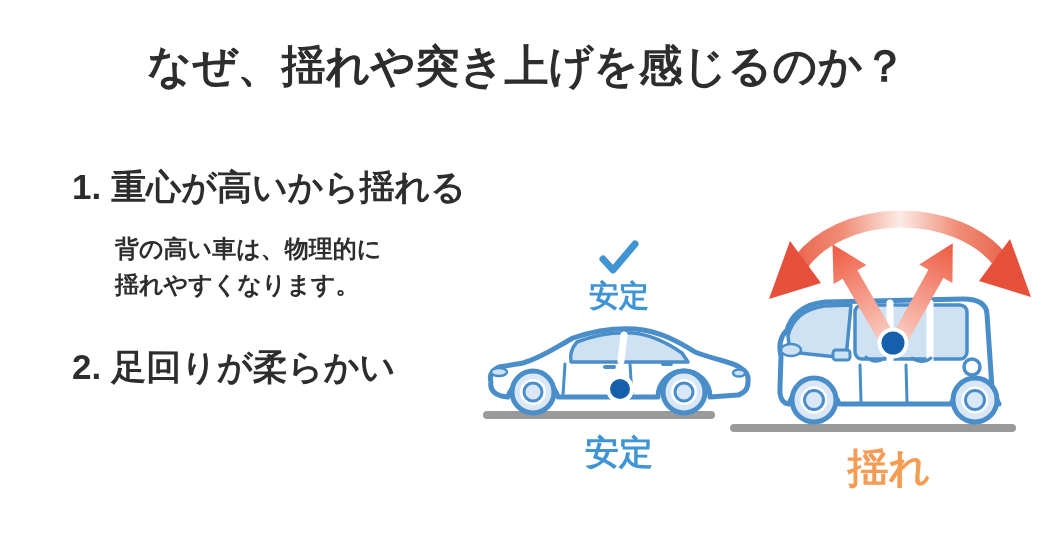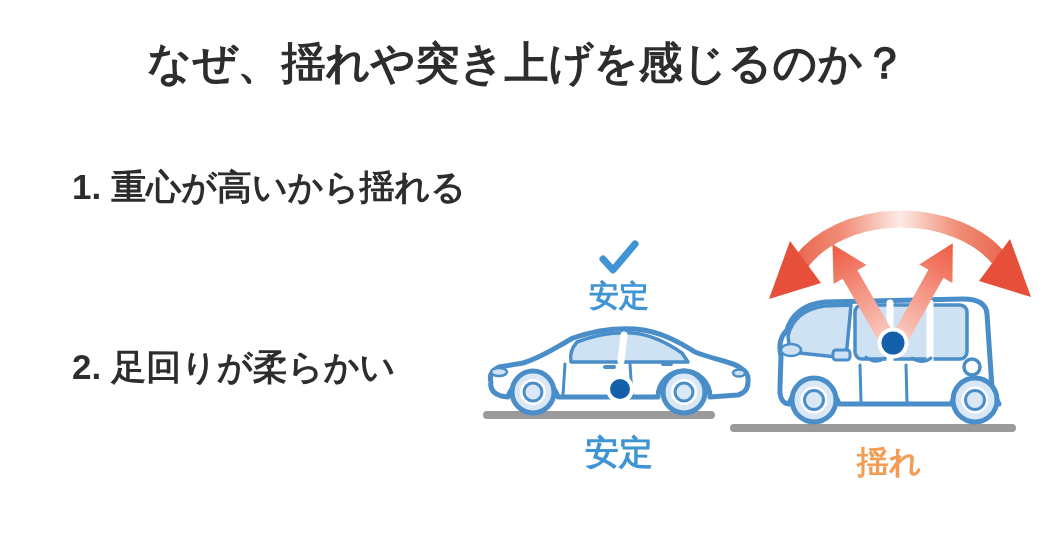--- a/index.html
+++ b/index.html
@@ -9,21 +9,20 @@
   .canvas {
     position:relative; width:1054px; height:558px;
     background:#ffffff; overflow:hidden;
   }
 
   .title {
     position:absolute; top:40px; left:0; width:100%;
     text-align:center; font-size:44px; font-weight:800;
     color:var(--ink); letter-spacing:0px; line-height:1.2;
     white-space:nowrap;
-    font-family:Liberation Mono, monospace;
   }
 
   .reason { position:absolute; left:72px; width:440px; }
   .reason-1 { top:168px; }
   .reason-2 { top:348px; }
   .reason-heading {
     display:flex; align-items:baseline; gap:10px;
     font-size:35px; font-weight:800; color:var(--ink);
     white-space:nowrap; line-height:1.1;
   }
@@ -45,21 +44,21 @@
   .label-blue {
     color:var(--label-blue); font-weight:800; white-space:nowrap;
   }
   .stable-top .label-blue { font-size:30px; }
   .stable-bottom {
     position:absolute; top:194px; left:0; width:100%;
     text-align:center; font-size:34px;
   }
   .sway-bottom {
     position:absolute; top:246px; left:16px; right:-16px;
-    text-align:center; font-size:32px;
+    text-align:center; font-size:41px;
     color:var(--label-orange); font-weight:800; white-space:nowrap;
   }
 
   .sedan-svg  { position:absolute; left:0; top:82px; }
   .tallcar-svg{ position:absolute; left:0; top:93px; }
   .arrows-svg { position:absolute; left:30px; top:0; }
 
   
   .ground { stroke:var(--ground-gray); stroke-width:8; stroke-linecap:round; }
   .body   { fill:#ffffff; stroke:var(--car-blue); stroke-width:5; stroke-linejoin:round; }
@@ -83,20 +82,24 @@
 
 <div class="canvas">
 
   <div class="title">なぜ、揺れや突き上げを感じるのか？</div>
 
   <div class="reason reason-1">
     <div class="reason-heading">
       <span>1.</span>
       <span>重心が高いから揺れる</span>
     </div>
+    <div class="reason-body">
+      <div>背の高い車は、物理的に</div>
+      <div>揺れやすくなります。</div>
+    </div>
   </div>
 
   <div class="reason reason-2">
     <div class="reason-heading">
       <span>2.</span>
       <span>足回りが柔らかい</span>
     </div>
   </div>
 
   <div class="fig fig-stable">

